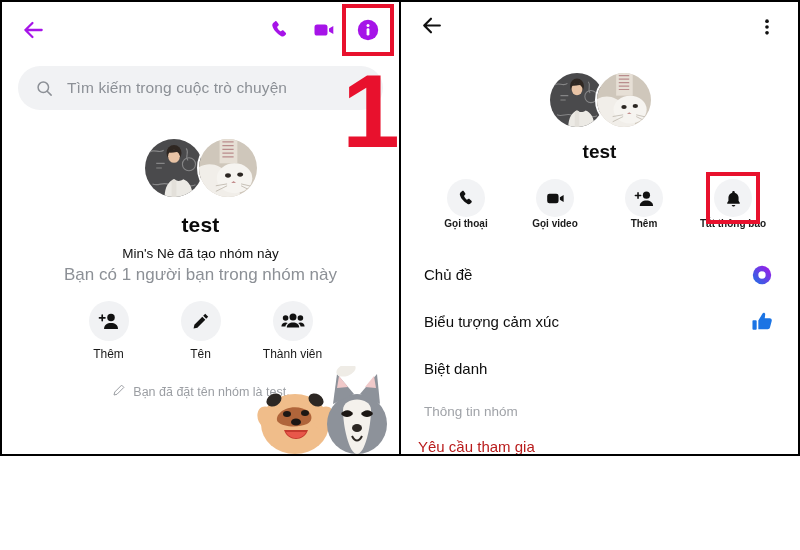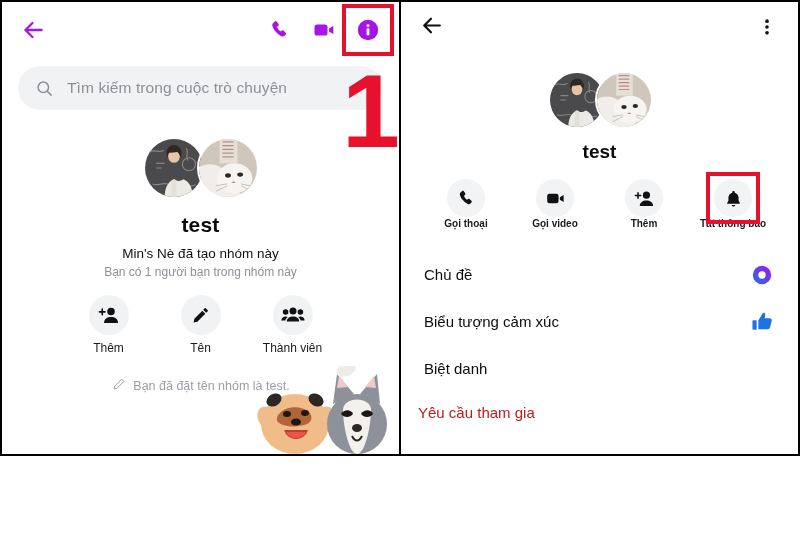--- a/index.html
+++ b/index.html
@@ -66,21 +66,21 @@
   }
   .av-a { left:0; }
   .av-b { left:54px; }
   .av svg { display:block; width:100%; height:100%; }
 
   .gname {
     margin-top:14px; font-size:21px; font-weight:bold;
     color:#0b0b0b; letter-spacing:.2px;
   }
   .gsub1 { margin-top:9px; font-size:13.5px; color:#111; }
-  .gsub2 { margin-top:4px; font-size:12px; color:#8c9096; }
+  .gsub2 { margin-top:4px; font-size:17px; color:#8c9096; }
 
   .lactions {
     margin-top:16px; display:flex; justify-content:center; gap:32px;
   }
   .lact { width:60px; text-align:center; }
   .lcircle {
     width:40px; height:40px; margin:0 auto;
     border-radius:50%; background:#f1f2f4;
     display:flex; align-items:center; justify-content:center;
   }
@@ -478,19 +478,20 @@
           </svg>
         </div>
       </div>
 
       <div class="row">
         <div class="row-label">Biệt danh</div>
         <div class="row-ico"></div>
       </div>
     </div>
 
+    <div class="section-head">Thông tin nhóm</div>
 
 
     <div class="row2-last">Yêu cầu tham gia</div>
 
   </div>
 
 </div>
 
 </body></html>

